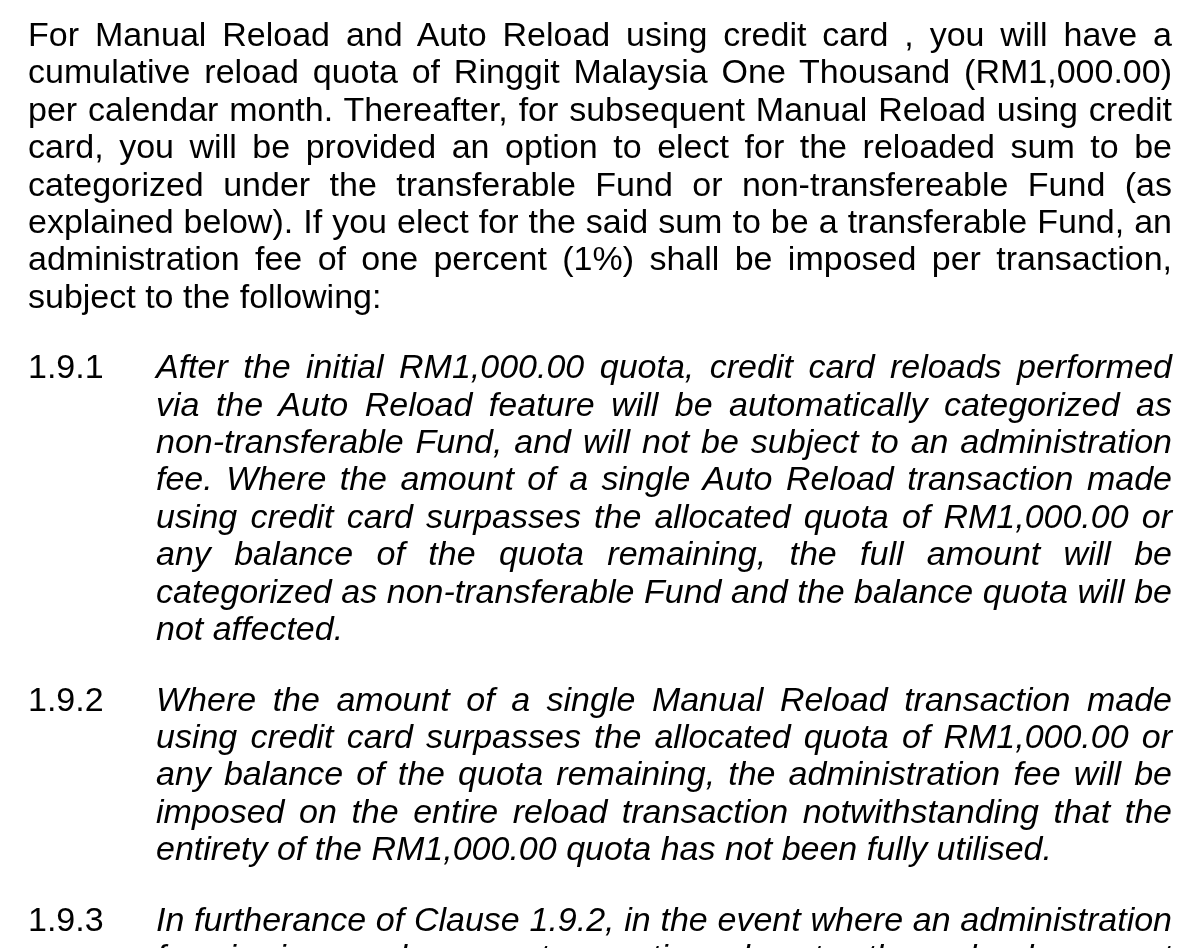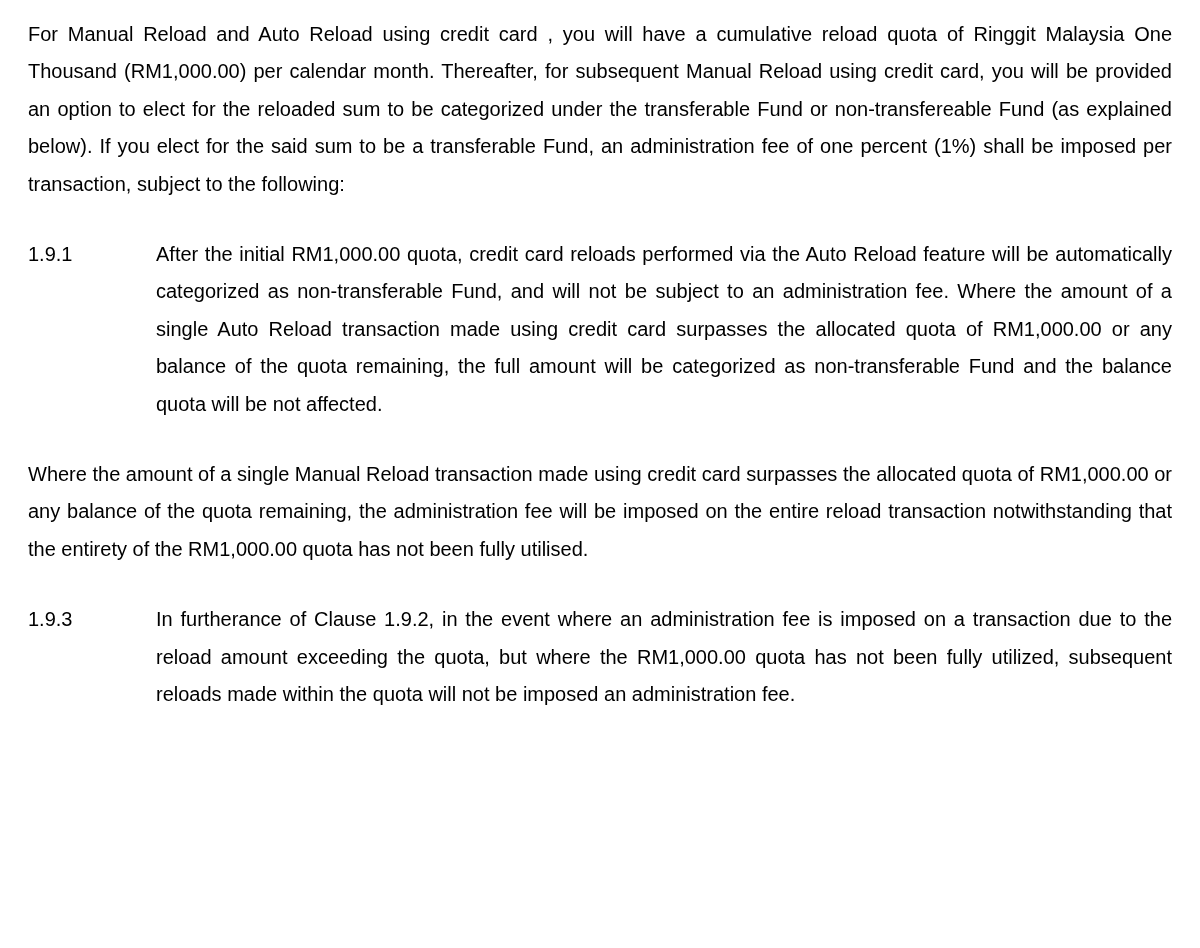--- a/index.html
+++ b/index.html
@@ -13,21 +13,21 @@
     font-family: "Liberation Sans", "DejaVu Sans", sans-serif;
     color: #000000;
   }
   .page {
     width: 1200px;
     height: 948px;
     background: #ffffff;
     padding: 16px 28px 0 28px;
   }
   .doc-text {
-    font-size: 20px;
+    font-size: 34px;
     line-height: 37.4px;
     text-align: justify;
     color: #000000;
   }
   .intro {
     margin-bottom: 33px;
   }
   .clause {
     display: flex;
     margin-bottom: 33px;
@@ -35,35 +35,37 @@
   }
   .clause:last-child {
     margin-bottom: 0;
   }
   .clause-number {
     flex: 0 0 92px;
     text-align: left;
   }
   .clause-body {
     flex: 1 1 auto;
+    font-style: italic;
   }
 </style>
 </head>
 <body>
 
 <div class="page">
 
   <p class="doc-text intro">For Manual Reload and Auto Reload using credit card , you will have a cumulative reload quota of Ringgit Malaysia One Thousand (RM1,000.00) per calendar month. Thereafter, for subsequent Manual Reload using credit card, you will be provided an option to elect for the reloaded sum to be categorized under the transferable Fund or non-transfereable Fund (as explained below). If you elect for the said sum to be a transferable Fund, an administration fee of one percent (1%) shall be imposed per transaction, subject to the following:</p>
 
   <div class="clause">
     <span class="doc-text clause-number">1.9.1</span>
     <p class="doc-text clause-body">After the initial RM1,000.00 quota, credit card reloads performed via the Auto Reload feature will be automatically categorized as non-transferable Fund, and will not be subject to an administration fee. Where the amount of a single Auto Reload transaction made using credit card surpasses the allocated quota of RM1,000.00 or any balance of the quota remaining, the full amount will be categorized as non-transferable Fund and the balance quota will be not affected.</p>
   </div>
 
   <div class="clause">
+    <span class="doc-text clause-number">1.9.2</span>
     <p class="doc-text clause-body">Where the amount of a single Manual Reload transaction made using credit card surpasses the allocated quota of RM1,000.00 or any balance of the quota remaining, the administration fee will be imposed on the entire reload transaction notwithstanding that the entirety of the RM1,000.00 quota has not been fully utilised.</p>
   </div>
 
   <div class="clause">
     <span class="doc-text clause-number">1.9.3</span>
     <p class="doc-text clause-body">In furtherance of Clause 1.9.2, in the event where an administration fee is imposed on a transaction due to the reload amount exceeding the quota, but where the RM1,000.00 quota has not been fully utilized, subsequent reloads made within the quota will not be imposed an administration fee.</p>
   </div>
 
 </div>
 

